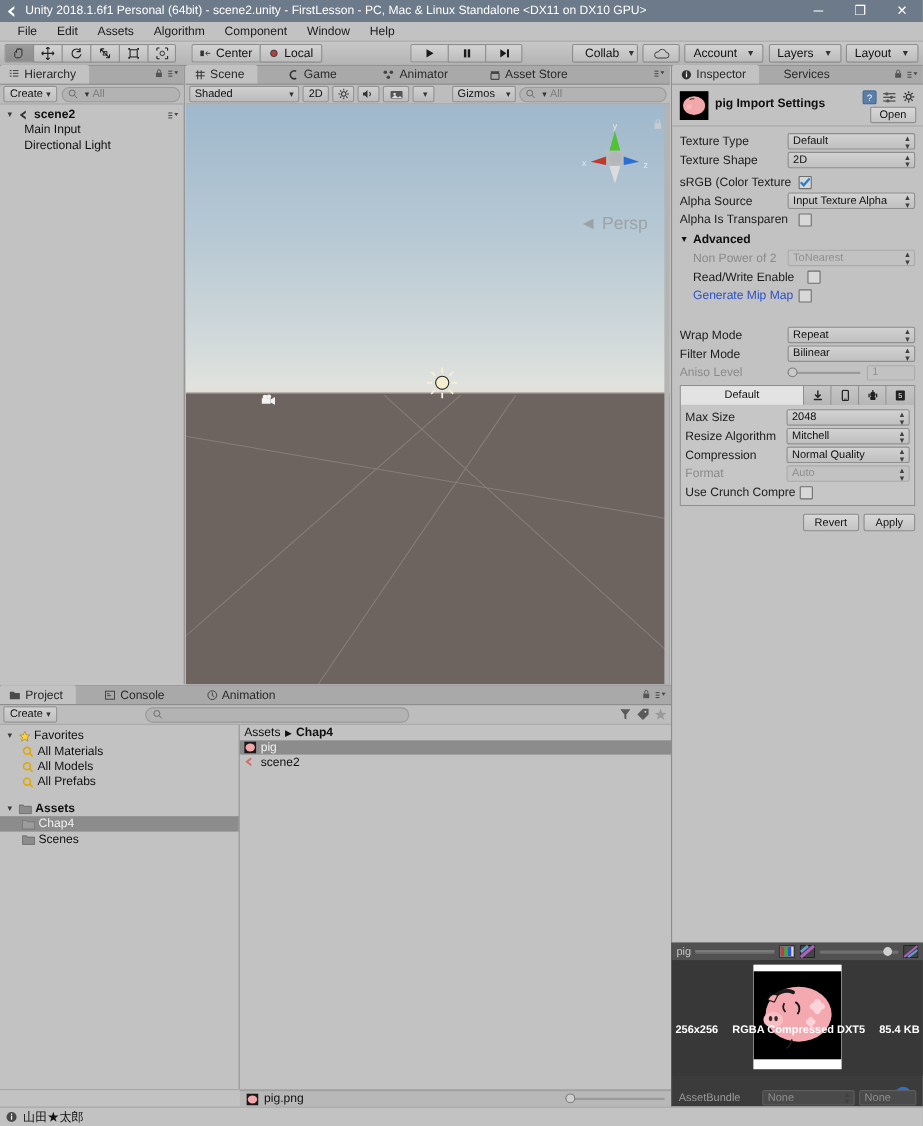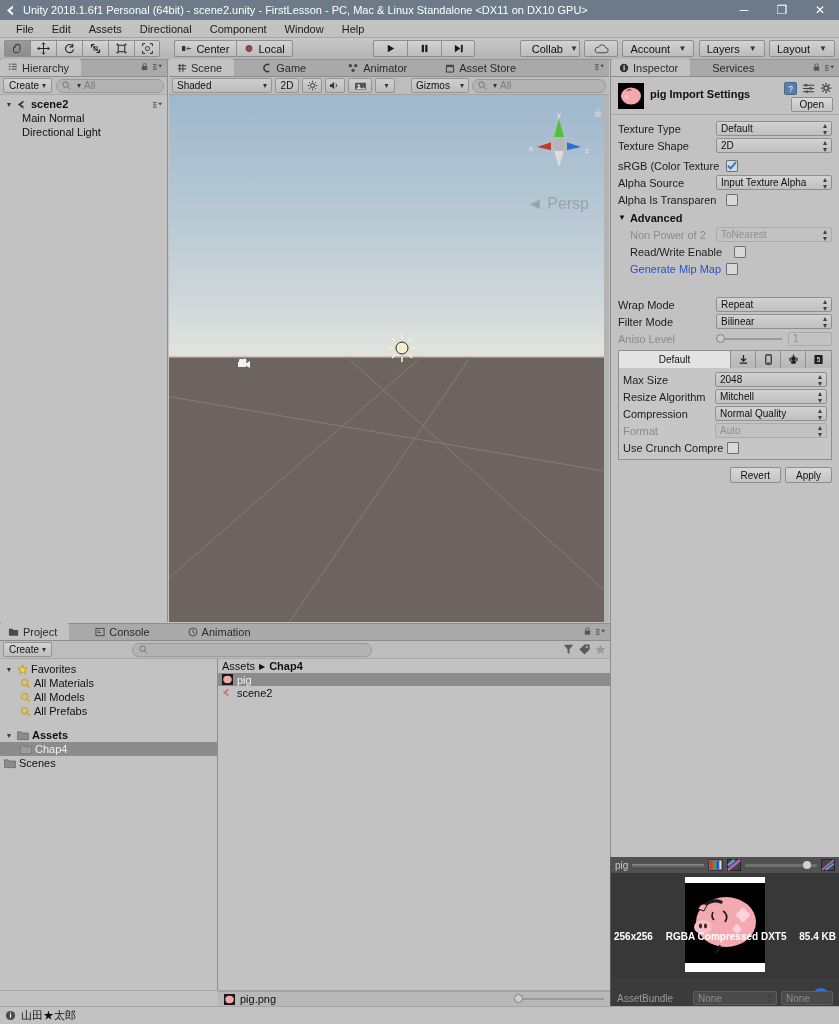--- a/index.html
+++ b/index.html
@@ -271,21 +271,21 @@
       <div class="win-btn">─</div>
       <div class="win-btn">❐</div>
       <div class="win-btn">✕</div>
     </div>
   </div>
 
   <div class="menubar">
     <div class="menu-item">File</div>
     <div class="menu-item">Edit</div>
     <div class="menu-item">Assets</div>
-    <div class="menu-item">Directional</div>
+    <div class="menu-item">Algorithm</div>
     <div class="menu-item">Component</div>
     <div class="menu-item">Window</div>
     <div class="menu-item">Help</div>
   </div>
 
   <div class="toolbar">
     <div class="tb-group">
       <div class="tb-btn active">
         <svg width="13" height="13" viewBox="0 0 16 16">
             <path d="M5 13c-1 0-2-1-2-2V7c0-.5.4-1 1-1s1 .5 1 1V4c0-.6.4-1 1-1s1 .4 1 1v-.5c0-.6.4-1 1-1s1 .4 1 1V4c0-.6.4-1 1-1s1 .4 1 1v5c0 2-1.5 4-3 4z" fill="none" stroke="#222" stroke-width="1"></path>
@@ -432,21 +432,21 @@
         <svg width="11" height="11" viewBox="0 0 12 12">
             <polygon points="1,6 7,1.5 7,4 4,6 7,8 7,10.5" fill="#333"></polygon>
           </svg>
         <span>scene2</span>
         <svg width="11" height="9" viewBox="0 0 12 10" style="margin-left:auto;margin-right:4px">
             <path d="M1 3h4M1 5.5h4M1 8h4" stroke="#444"></path>
             <polygon points="7,3 11,3 9,6" fill="#444"></polygon>
           </svg>
       </div>
       <div class="tree-row" style="padding-left:22px">
-        <span>Main Normal</span>
+        <span>Main Input</span>
       </div>
       <div class="tree-row" style="padding-left:22px">
         <span>Directional Light</span>
       </div>
     </div>
   </div>
 
   <div class="sceneview">
     <div class="panel-tabs">
       <div class="ptab active">
@@ -960,21 +960,21 @@
               <path d="M0.5 1.5h4l1 1.3h7V10H0.5z" fill="#8c8c8c" stroke="#5e5e5e" stroke-width=".7"></path>
             </svg>
           <span style="font-weight:bold">Assets</span>
         </div>
         <div class="tree-row selected" style="padding-left:20px">
           <svg width="12" height="11" viewBox="0 0 13 11">
               <path d="M0.5 1.5h4l1 1.3h7V10H0.5z" fill="#9c9c9c" stroke="#6e6e6e" stroke-width=".7"></path>
             </svg>
           <span>Chap4</span>
         </div>
-        <div class="tree-row" style="padding-left:4px">
+        <div class="tree-row" style="padding-left:20px">
           <svg width="12" height="11" viewBox="0 0 13 11">
               <path d="M0.5 1.5h4l1 1.3h7V10H0.5z" fill="#8c8c8c" stroke="#5e5e5e" stroke-width=".7"></path>
             </svg>
           <span>Scenes</span>
         </div>
       </div>
 
       <div class="proj-right">
         <div class="breadcrumb">
           <span>Assets</span>

